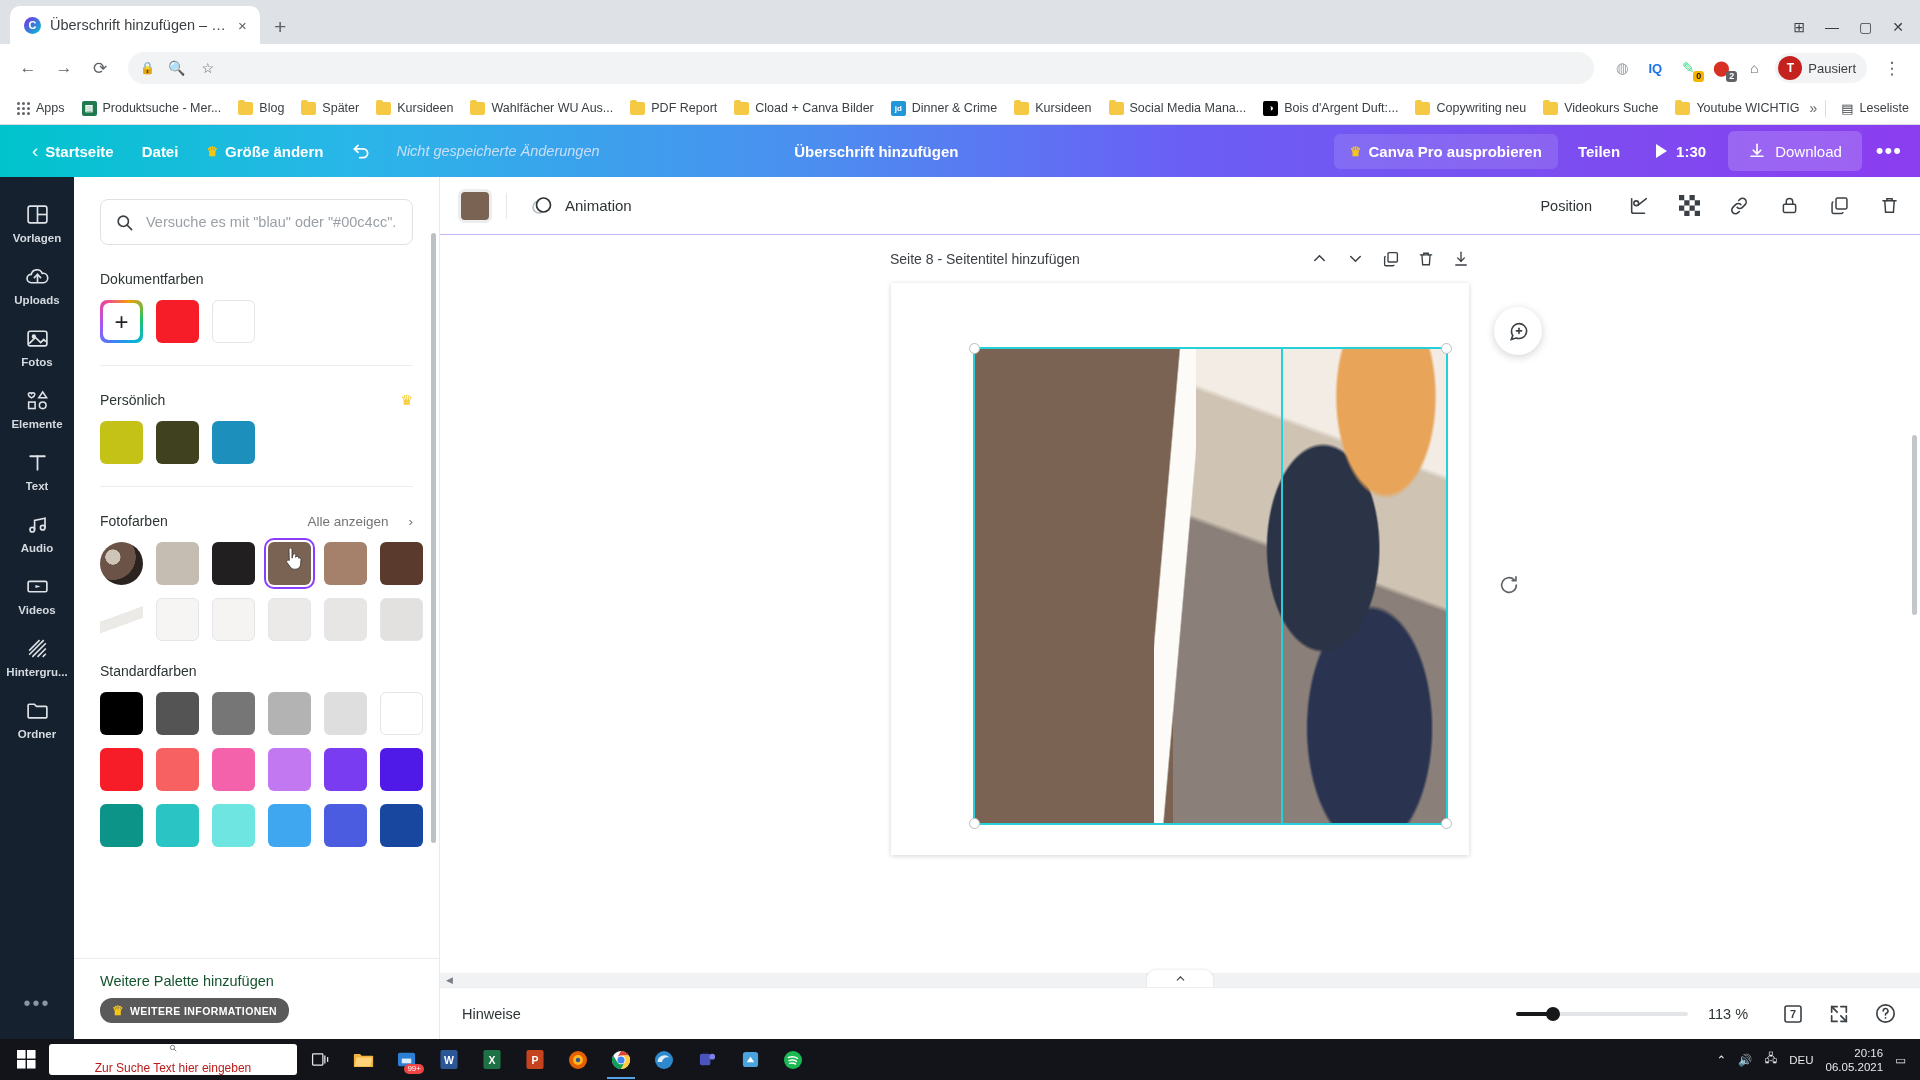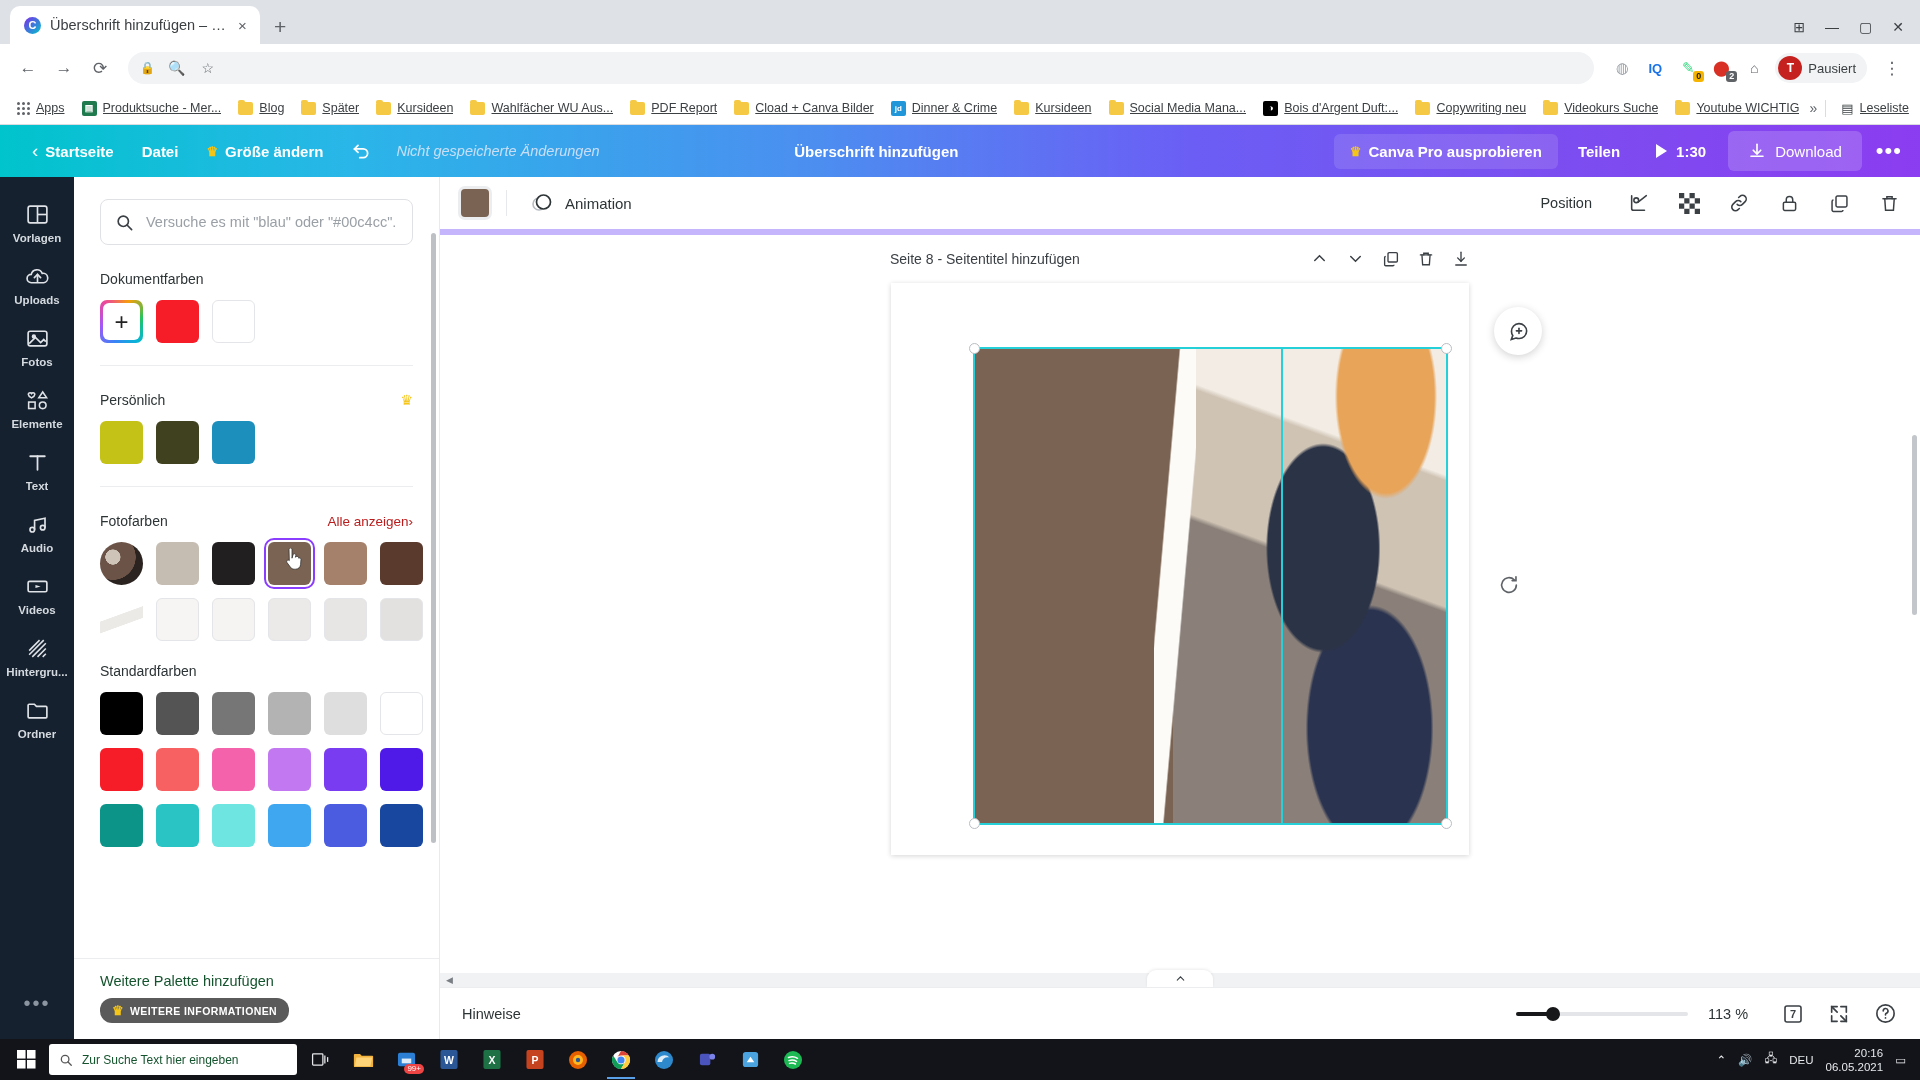--- a/index.html
+++ b/index.html
@@ -69,21 +69,21 @@
     height:33px; background:#fff; display:flex; align-items:center; gap:3px;
     padding:0 10px; border-bottom:1px solid #dadce0; font-size:12.5px; color:#3c4043;
     overflow:hidden; white-space:nowrap;
   }
   .bm { display:flex; align-items:center; gap:6px; padding:4px 7px; border-radius:4px; cursor:pointer; flex-shrink:0; }
   .bm-folder { width:15px; height:13px; background:#f6c945; border-radius:2px 2px 2px 2px; position:relative; flex-shrink:0;}
   .bm-folder:after{ content:""; position:absolute; top:-2px; left:0; width:7px; height:3px; background:#f6c945; border-radius:2px 2px 0 0;}
   .bm-apps { display:grid; grid-template-columns:repeat(3,3px); grid-gap:2px; }
   .bm-apps i { width:3px; height:3px; background:#5f6368; border-radius:50%; display:block; }
   .bm-sq { width:15px; height:15px; border-radius:2px; flex-shrink:0; display:flex; align-items:center; justify-content:center; font-size:9px; color:#fff; font-weight:bold; }
-  .bm-lbl { max-width:140px; overflow:hidden; text-overflow:ellipsis;text-decoration:underline; }
+  .bm-lbl { max-width:140px; overflow:hidden; text-overflow:ellipsis; }
   .bm-right { margin-left:auto; display:flex; align-items:center; gap:8px; }
   .bm-sep { width:1px; height:17px; background:#dadce0; }
 
   
   .canva { flex:1; display:flex; flex-direction:column; }
   .canva-top {
     height:52px; display:flex; align-items:center;
     background:linear-gradient(90deg,#00c4cc 0%, #29b6e8 18%, #4b8ff0 42%, #6b5ef5 62%, #7c4df0 82%, #8b3df0 100%);
     color:#fff; padding-left:18px; flex-shrink:0;
   }
@@ -114,21 +114,21 @@
   
   .panel { width:366px; background:#fff; position:relative; display:flex; flex-direction:column; flex-shrink:0; border-right:1px solid #e8eaed; }
   .panel-scroll { flex:1; overflow:hidden; padding:0 26px; position:relative; }
   .srch {
     margin-top:22px; height:46px; border:1px solid #dfe1e5; border-radius:8px;
     display:flex; align-items:center; padding:0 14px; gap:12px;
   }
   .srch input { border:none; outline:none; font-size:14.5px; color:#555; flex:1; font-family:"Liberation Sans",sans-serif; background:transparent; }
   .srch input::placeholder { color:#9aa0a6; }
   .sec-h { font-size:14px; color:#2d3436; margin:26px 0 13px; font-weight:normal; display:flex; align-items:center; }
-  .sec-h .more { margin-left:auto; font-size:13.5px; color:#b91c1c; display:flex; align-items:center; gap:0; cursor:pointer;}
+  .sec-h .more { margin-left:auto; font-size:13.5px; color:#737373; display:flex; align-items:center; gap:20px; cursor:pointer;}
   .sw-row { display:flex; gap:13px; margin-bottom:13px; }
   .sw { width:43px; height:43px; border-radius:6px; cursor:pointer; flex-shrink:0; }
   .sw.bord { border:1px solid #e3e5e8; }
   .sw-add {
     background:#fff; border-radius:6px; display:flex; align-items:center; justify-content:center;
     font-size:24px; color:#222; position:relative; font-weight:300;
   }
   .sw-add-wrap { width:43px;height:43px;border-radius:7px; padding:3px;
     background:conic-gradient(from 200deg,#3b82f6,#a855f7,#ec4899,#f59e0b,#22c55e,#06b6d4,#3b82f6); cursor:pointer;}
   .sw-sel { outline:2.5px solid #8b3dff; outline-offset:2px; }
@@ -140,21 +140,21 @@
   }
   .pb-title { font-size:14.5px; color:#14532d; margin-bottom:9px; }
   .pb-pill {
     display:inline-flex; align-items:center; gap:6px; background:#5a5a5a; color:#fff;
     font-size:10.5px; font-weight:bold; border-radius:12px; padding:5px 12px; letter-spacing:.4px; cursor:pointer;
   }
   .panel-sb { position:absolute; right:3px; top:56px; width:5px; height:610px; background:#bdc1c6; border-radius:3px; }
 
   
   .editor { flex:1; display:flex; flex-direction:column; background:#fff; min-width:0; position:relative; }
-  .etb { height:58px; border-bottom:6px solid #c4b5fd; display:flex; align-items:center; padding:0 18px; gap:14px; flex-shrink:0; }
+  .etb { height:58px; border-bottom:1px solid #c4b5fd; display:flex; align-items:center; padding:0 18px; gap:14px; flex-shrink:0; }
   .etb-color { width:34px;height:34px;border-radius:7px;border:3px solid #ebedef; cursor:pointer; }
   .etb-sep { width:1px; height:26px; background:#e6e8ea; }
   .etb-anim { display:flex; align-items:center; gap:10px; font-size:15px; color:#2d3436; cursor:pointer; padding:6px 8px; border-radius:6px; }
   .etb-right { margin-left:auto; display:flex; align-items:center; gap:24px; }
   .etb-pos { font-size:14.5px; color:#2d3436; cursor:pointer; padding:6px 10px; border-radius:6px; }
   .etb-ico { width:26px; height:26px; display:flex; align-items:center; justify-content:center; cursor:pointer; color:#3b4045; }
 
   .canvas-area { flex:1; background:#fff; position:relative; overflow:hidden; }
   .page-head {
     position:absolute; top:14px; left:50%; transform:translateX(-50%);
@@ -202,21 +202,21 @@
   .slider .knob { position:absolute; left:30px; top:-5px; width:14px;height:14px;border-radius:50%;background:#17181a; }
   .zoom-val { font-size:14.5px; color:#2d3436; min-width:52px; }
   .sb-ico { width:26px;height:26px; display:flex;align-items:center;justify-content:center; cursor:pointer; color:#3b4045; position:relative;}
   .pgcount { font-size:11px; position:absolute; font-weight:bold; }
 
   
   .taskbar { height:41px; background:#12141a; display:flex; align-items:center; padding:0 6px; gap:3px; flex-shrink:0; }
   .tb-start { width:40px;height:39px; display:flex;align-items:center;justify-content:center; cursor:pointer;}
   .tb-search {
     width:248px; height:31px; background:#fff; border-radius:3px; display:flex; align-items:center;
-    gap:9px; padding:0 10px; font-size:12px; color:#14532d; cursor:text;
+    gap:9px; padding:0 10px; font-size:12px; color:#b91c1c; cursor:text;flex-direction:column;
   }
   .tb-ico { width:40px;height:39px;display:flex;align-items:center;justify-content:center;cursor:pointer;position:relative; }
   .tb-badge { position:absolute; bottom:5px; right:2px; background:#e44; color:#fff; font-size:8px; border-radius:7px; padding:0 3px; line-height:10px;}
   .tb-right { margin-left:auto; display:flex; align-items:center; gap:12px; color:#e6e8ea; font-size:11.5px; padding-right:8px;}
   .tb-clock { text-align:right; line-height:14px; font-size:11.5px; cursor:pointer;}
   .active-line { position:absolute; bottom:0; left:6px; right:6px; height:2px; background:#5aa0e8; }
 </style>
 </head>
 <body>
 

